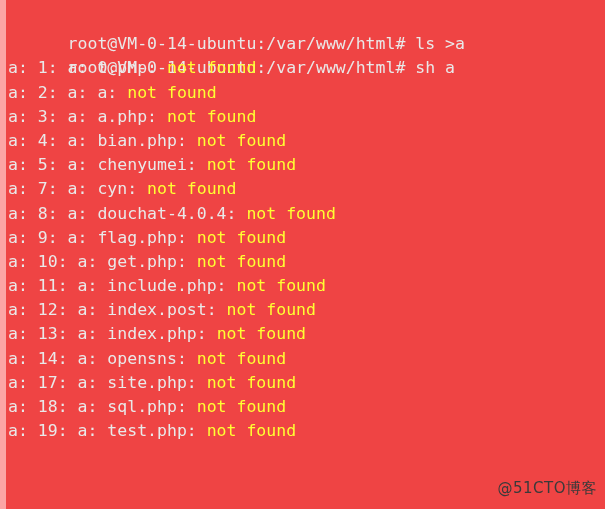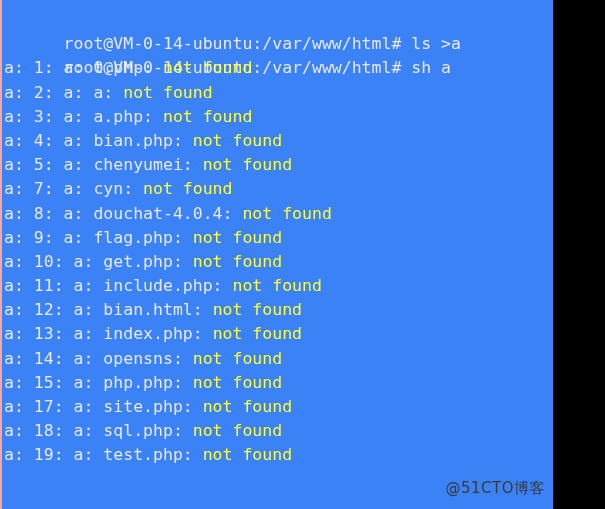--- a/index.html
+++ b/index.html
@@ -2,25 +2,25 @@
 <html><head>
 <meta charset="utf-8">
 <style>
   html, body {
     margin: 0;
     padding: 0;
     background: #000000;
   }
   #terminal {
     position: relative;
-    width: 553px;
+    width: 605px;
     height: 509px;
-    background: #3b82f6;
+    background: #ef4444;
     overflow: hidden;
-    border-left: 2px solid #fca5a5;
+    border-left: 6px solid #fca5a5;
     box-sizing: border-box;
     font-family: "DejaVu Sans Mono", "Liberation Mono", monospace;
     font-size: 16.5px;
     line-height: 24.2px;
     letter-spacing: 0px;
   }
   
   .clipped-row {
     position: absolute;
     left: 2px;
@@ -85,24 +85,23 @@
     <div class="line"><span class="w">a: 1: a: 0.php: </span><span class="y">not found</span></div>
     <div class="line"><span class="w">a: 2: a: a: </span><span class="y">not found</span></div>
     <div class="line"><span class="w">a: 3: a: a.php: </span><span class="y">not found</span></div>
     <div class="line"><span class="w">a: 4: a: bian.php: </span><span class="y">not found</span></div>
     <div class="line"><span class="w">a: 5: a: chenyumei: </span><span class="y">not found</span></div>
     <div class="line"><span class="w">a: 7: a: cyn: </span><span class="y">not found</span></div>
     <div class="line"><span class="w">a: 8: a: douchat-4.0.4: </span><span class="y">not found</span></div>
     <div class="line"><span class="w">a: 9: a: flag.php: </span><span class="y">not found</span></div>
     <div class="line"><span class="w">a: 10: a: get.php: </span><span class="y">not found</span></div>
     <div class="line"><span class="w">a: 11: a: include.php: </span><span class="y">not found</span></div>
-    <div class="line"><span class="w">a: 12: a: bian.html: </span><span class="y">not found</span></div>
+    <div class="line"><span class="w">a: 12: a: index.post: </span><span class="y">not found</span></div>
     <div class="line"><span class="w">a: 13: a: index.php: </span><span class="y">not found</span></div>
     <div class="line"><span class="w">a: 14: a: opensns: </span><span class="y">not found</span></div>
-    <div class="line"><span class="w">a: 15: a: php.php: </span><span class="y">not found</span></div>
     <div class="line"><span class="w">a: 17: a: site.php: </span><span class="y">not found</span></div>
     <div class="line"><span class="w">a: 18: a: sql.php: </span><span class="y">not found</span></div>
     <div class="line"><span class="w">a: 19: a: test.php: </span><span class="y">not found</span></div>
 
   </div>
 
   <div class="watermark">@51CTO博客</div>
 
 </div>
 

